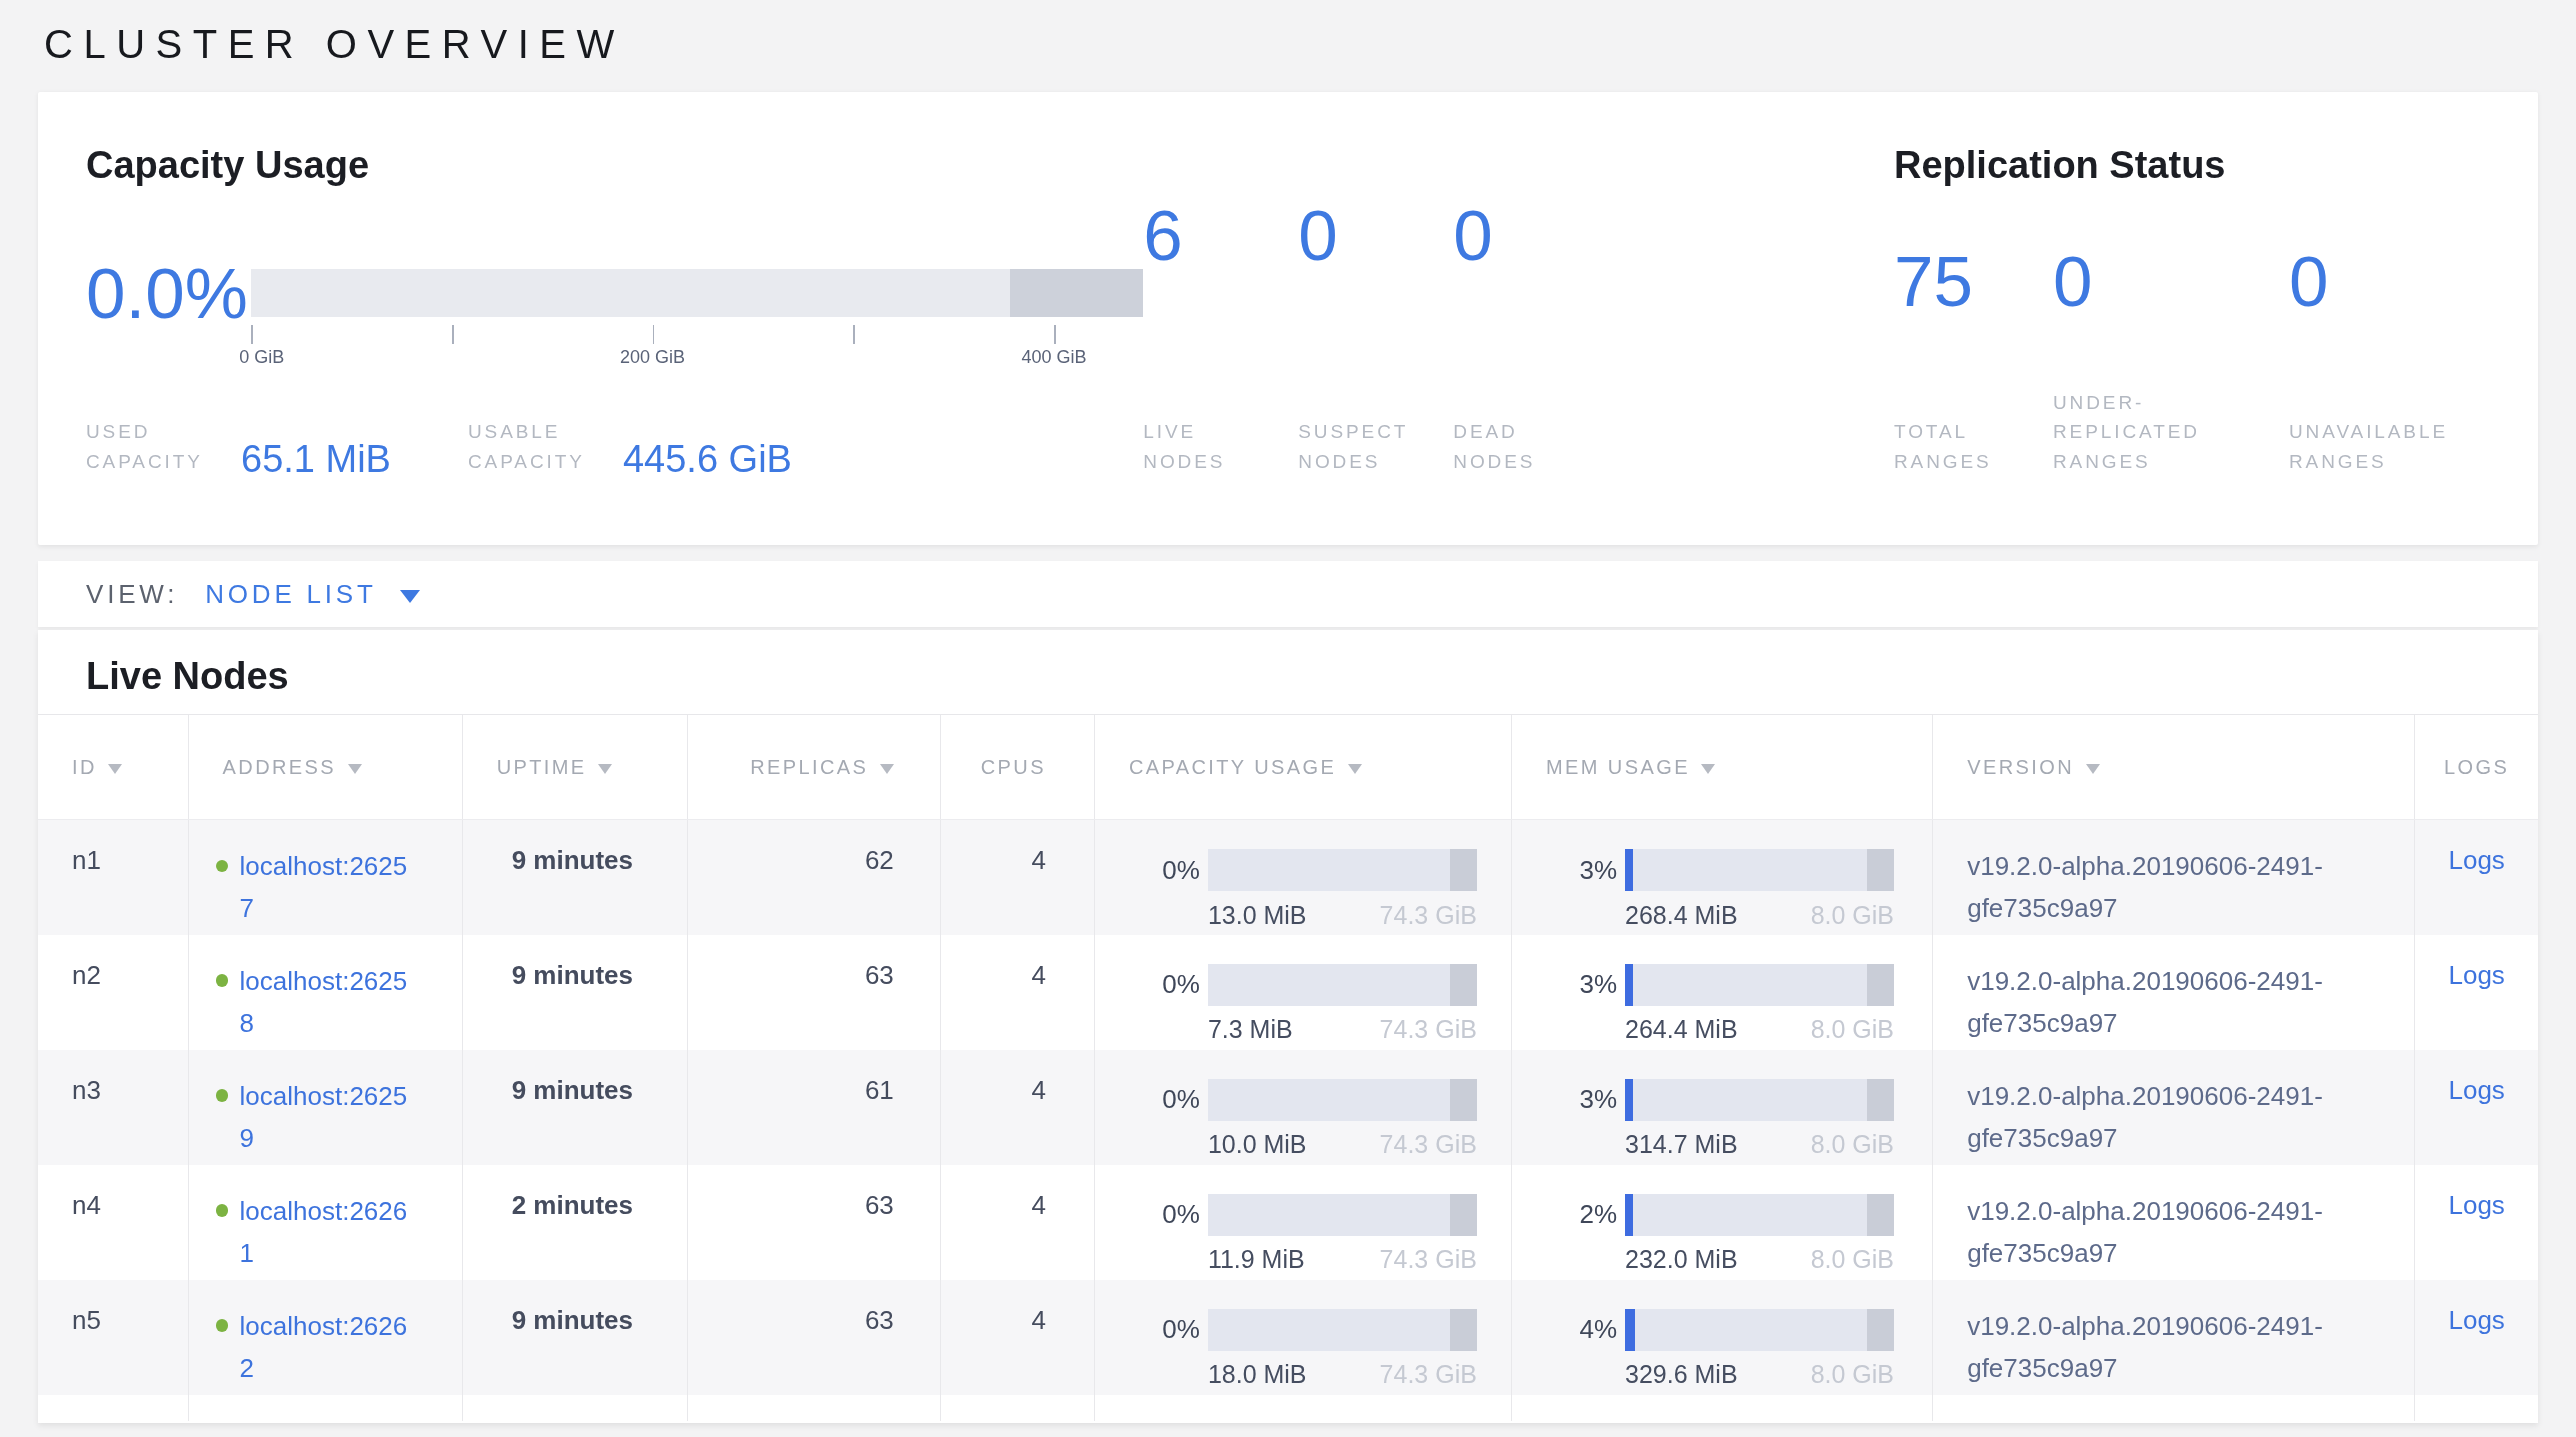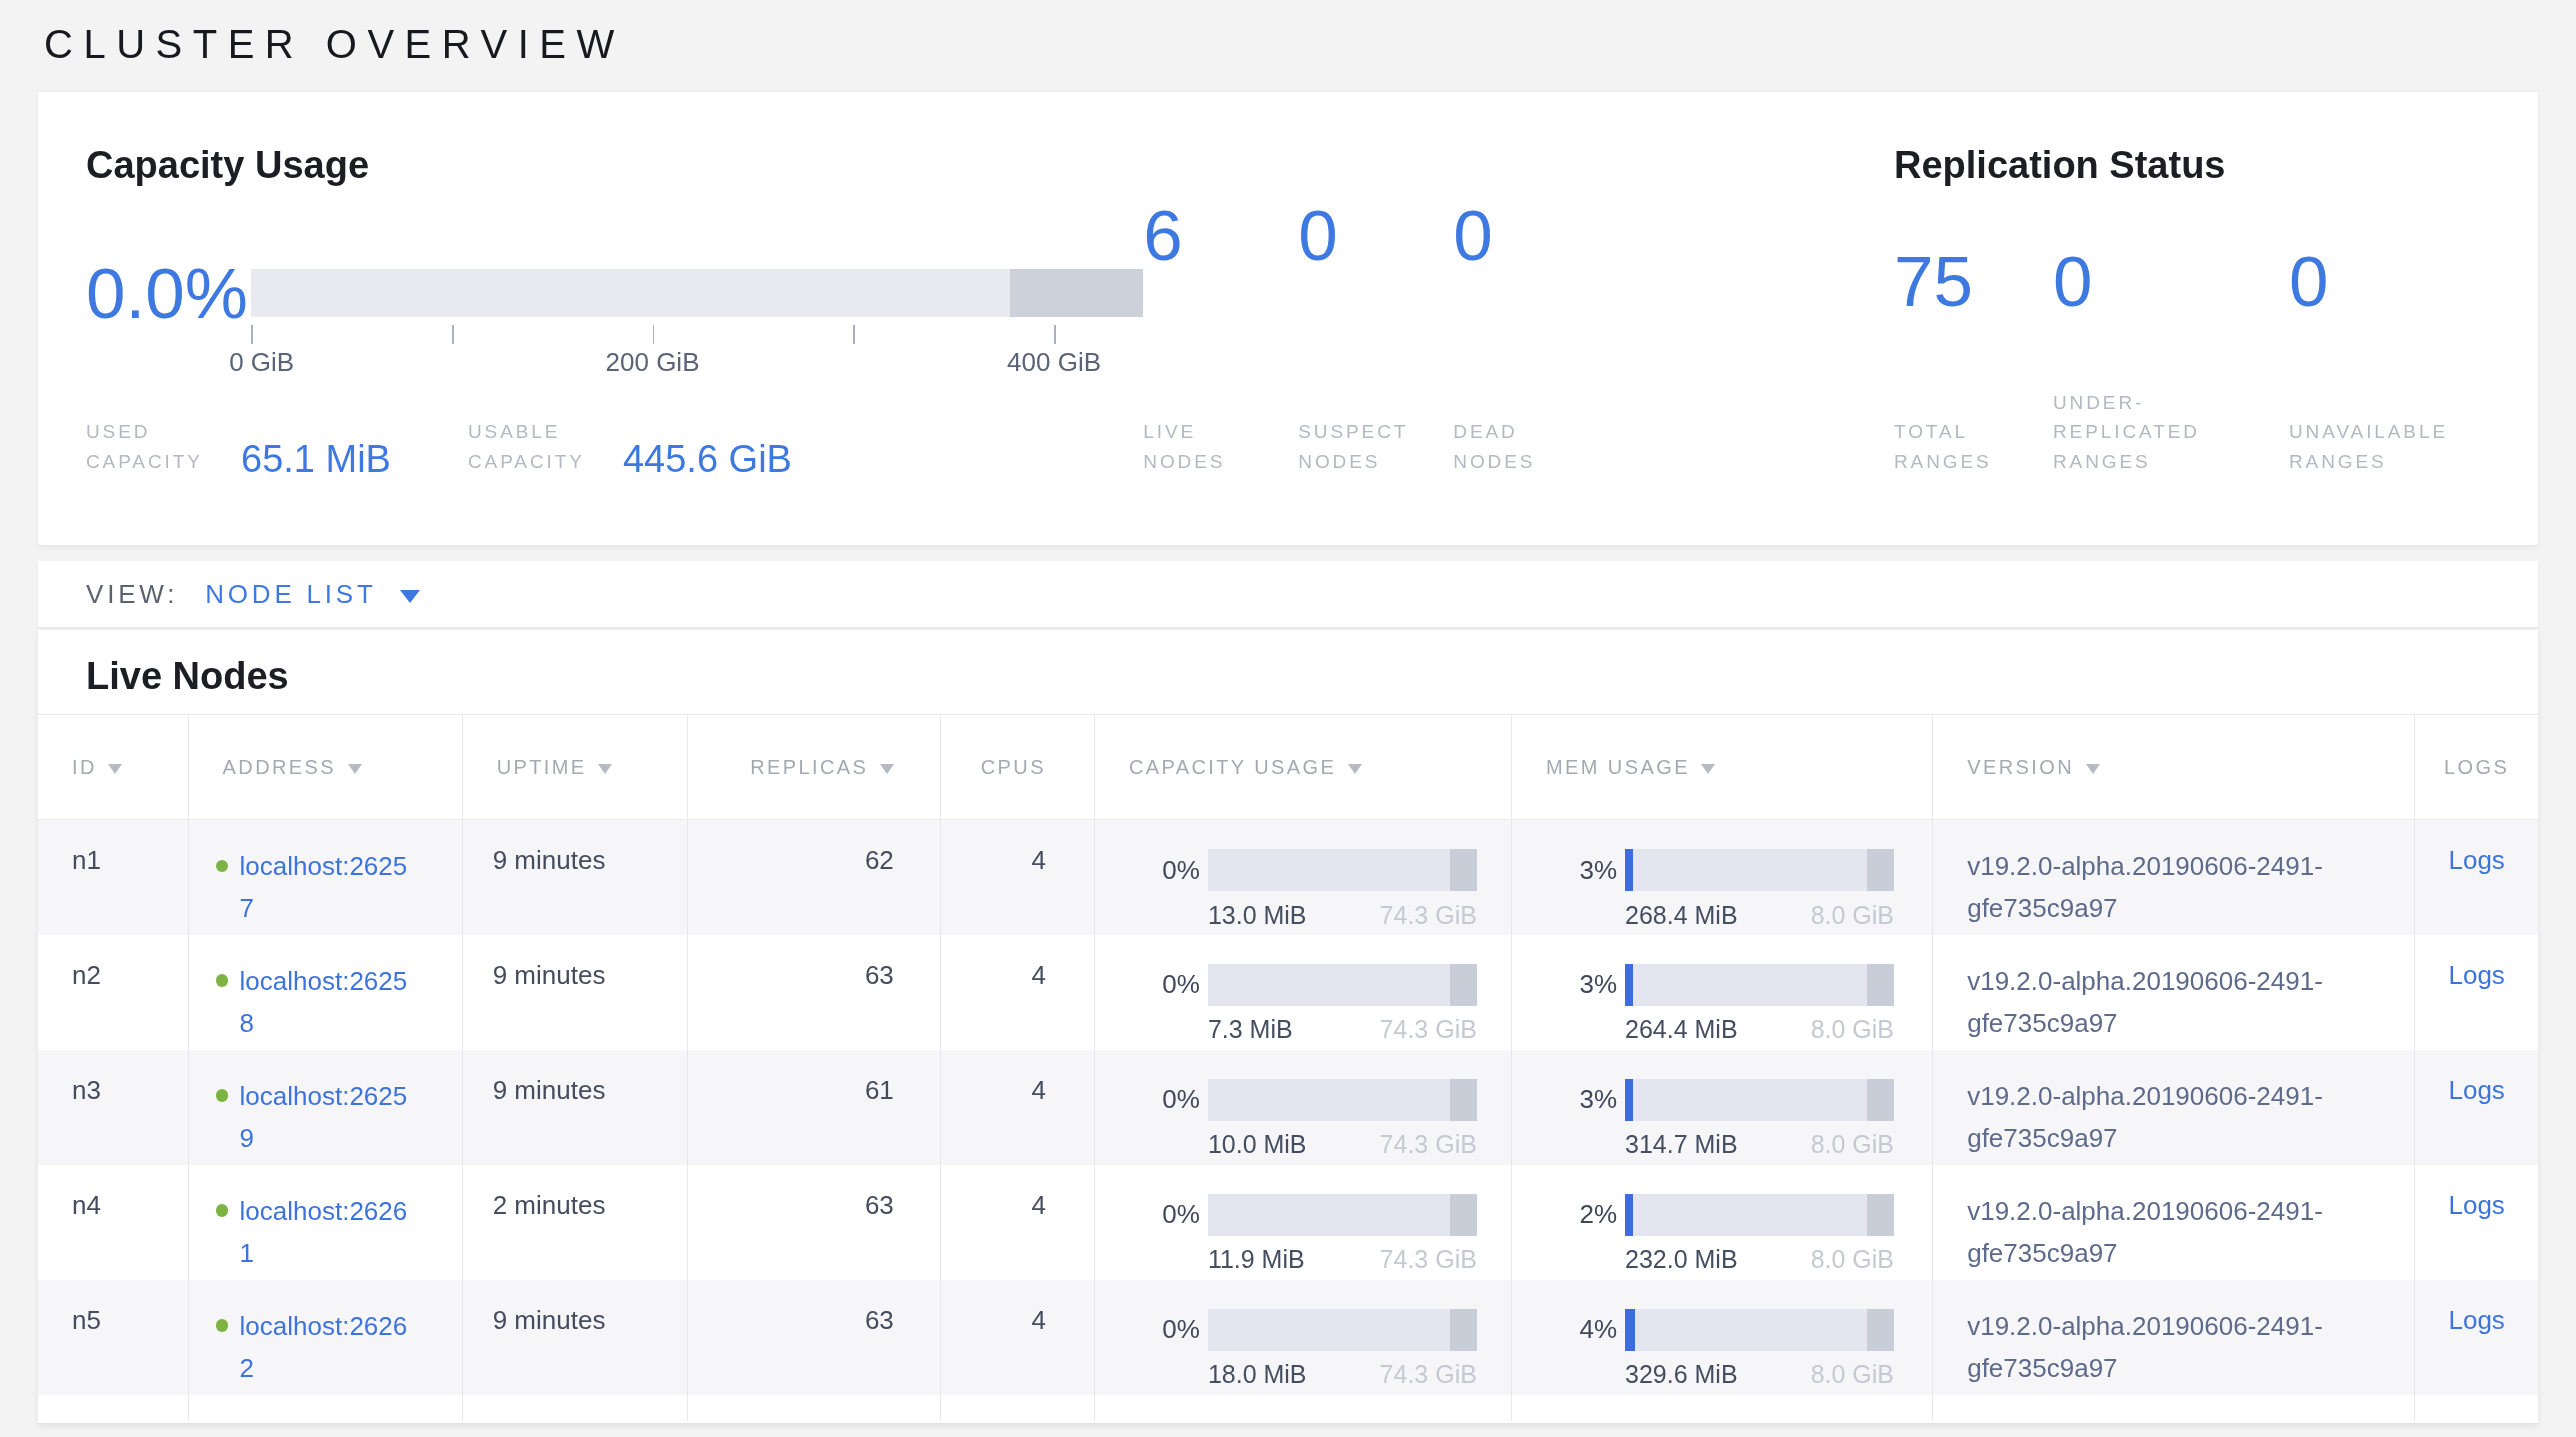--- a/index.html
+++ b/index.html
@@ -30,21 +30,21 @@
   .big-pct { width: 165px; font-size: 71px; color: #3e79e1; line-height: 1; margin-top: 11.5px; }
   .gauge { flex: 1; }
   .gauge-bar { height: 48px; margin-top: 23px; background: #e8eaef; position: relative; }
   .gauge-bar .gauge-cap { position: absolute; right: 0; top: 0; bottom: 0; width: 14.9%; background: #cdd1da; }
   .gauge-ticks { position: relative; height: 19px; margin-top: 7.7px; }
   .gauge-tick { position: absolute; top: 0; width: 1.9px; height: 19px; background: #aab0bd; }
   .gauge-tick:nth-child(1) { left: 0; } .gauge-tick:nth-child(2) { left: 22.5%; }
   .gauge-tick:nth-child(3) { left: 45%; } .gauge-tick:nth-child(4) { left: 67.5%; }
   .gauge-tick:nth-child(5) { left: 90%; }
   .gauge-labels { position: relative; height: 35px; margin-top: 3.8px; }
-  .tick-label { position: absolute; transform: translateX(-50%); font-size: 26px; color: #5a6378; white-space: nowrap; }
+  .tick-label { position: absolute; transform: translateX(-50%); font-size: 18px; color: #5a6378; white-space: nowrap; }
   .tl-0 { left: 1.2%; } .tl-200 { left: 45%; text-align: right; } .tl-400 { left: 90%; }
   
   .cap-details { display: flex; margin-top: auto; padding-bottom: 69px; }
   .cap-detail { display: flex; align-items: flex-end; margin-right: 77px; }
   .detail-label, .stat-label {
     font-size: 19px; letter-spacing: 2.9px; color: #b3b8c1; line-height: 1.55; font-weight: 400;
   }
   .detail-label { width: 130px; margin-top: 33px; }
   .detail-value { font-size: 38px; color: #3e79e1; margin-left: 25px; position: relative; top: 4.8px; white-space: nowrap; }
   .stats-row { display: flex; margin-top: 58px; flex: 1; padding-bottom: 69px; }
@@ -99,21 +99,21 @@
   td.c-id { padding-left: 34px; }
   td.c-addr { padding-left: 27px; }
   .live-dot {
     display: inline-block; width: 12.5px; height: 12.5px; border-radius: 50%;
     background: #7cb342; vertical-align: top; margin: 14.4px 11.5px 0 0;
   }
   .addr-link {
     display: inline-block; width: 173px; color: #3d73dd; text-decoration: none;
     word-break: break-all; line-height: 42px; vertical-align: top; cursor: pointer;
   }
-  td.c-uptime { padding-left: 30px; }
+  td.c-uptime { padding-left: 49px; font-weight: bold; }
   td.c-replicas { text-align: right; padding-right: 46px; }
   td.c-cpus { text-align: right; padding-right: 48px; }
   td.c-usage { padding: 29px 0 0 34px; }
   .usage-top { display: flex; align-items: center; }
   .usage-pct { width: 71px; text-align: right; margin-right: 7.7px; font-size: 26px; color: #3f4759; flex: none; }
   .mini-bar { width: 269px; height: 42px; background: #e3e6ef; position: relative; flex: none; }
   .mini-cap { position: absolute; right: 0; top: 0; bottom: 0; width: 10%; background: #c9cdd7; }
   .mini-fill { position: absolute; left: 0; top: 0; bottom: 0; width: 0; background: #3e6ce0; }
   .usage-vals { width: 269px; margin-left: 79px; margin-top: 9.6px; display: flex; justify-content: space-between; font-size: 25px; }
   .u-used { color: #454d60; }

